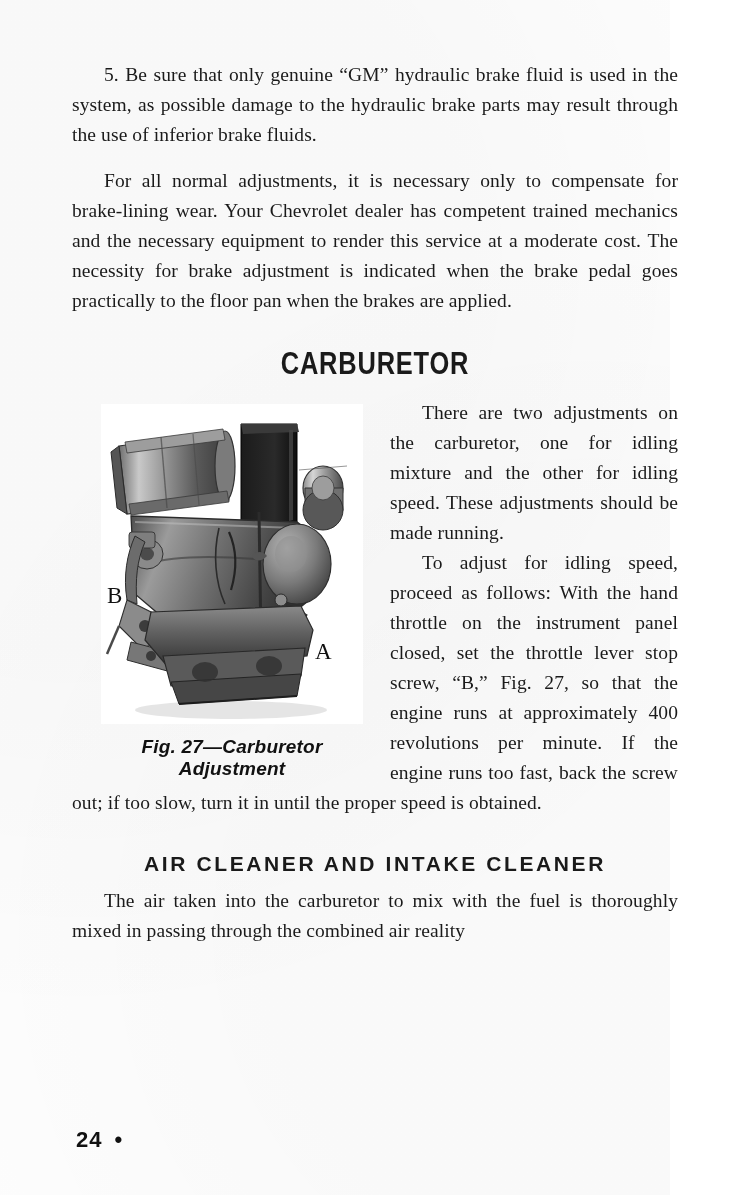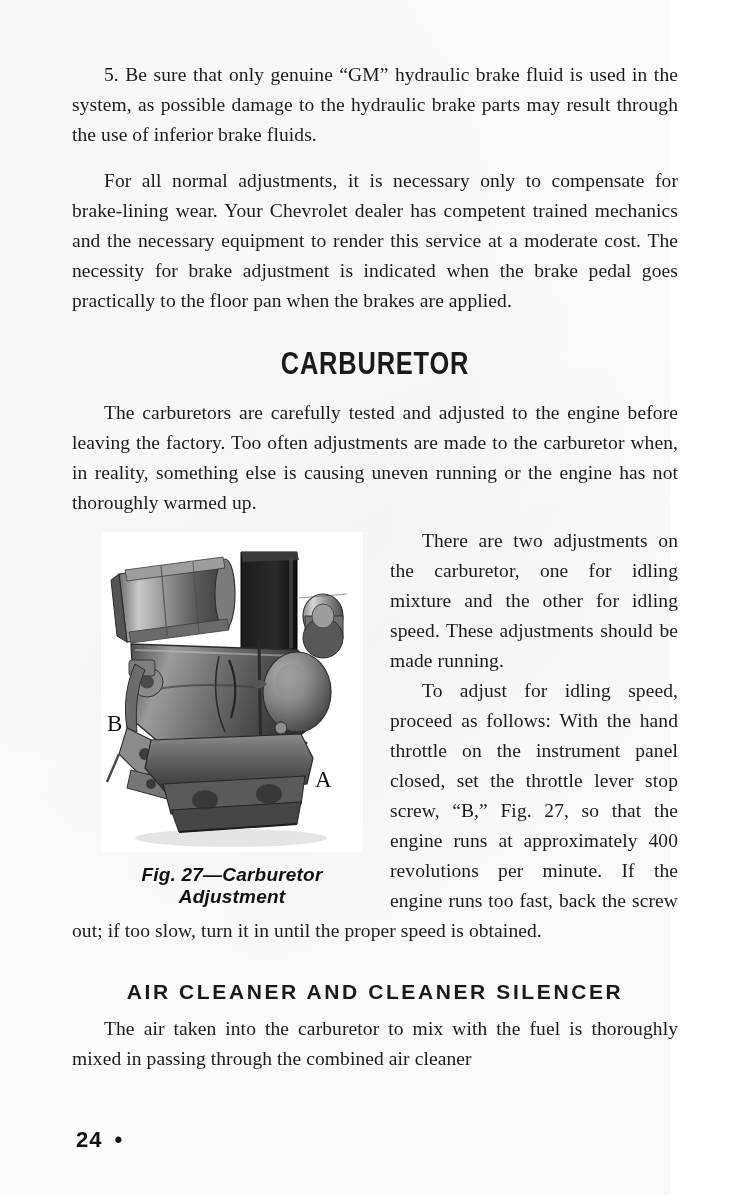--- a/index.html
+++ b/index.html
@@ -125,21 +125,20 @@
 <body>
 
 <div class="page">
   <div class="content">
 
     <p class="indent">5. Be sure that only genuine “GM” hydraulic brake fluid is used in the system, as possible damage to the hydraulic brake parts may result through the use of inferior brake fluids.</p>
     <p class="indent gap">For all normal adjustments, it is necessary only to compensate for brake-lining wear. Your Chevrolet dealer has competent trained mechanics and the necessary equipment to render this service at a moderate cost. The necessity for brake adjustment is indicated when the brake pedal goes practically to the floor pan when the brakes are applied.</p>
 
     <div class="section-title">CARBURETOR</div>
 
-    <p class="indent">The carburetors are carefully tested and adjusted to the engine before leaving the factory. Too often adjustments are made to the carburetor when, in reality, something else is causing uneven running or the engine has not thoroughly warmed up.</p>
 
     <div class="fig-block">
 
       <div class="figure">
         <div class="fig-img">
           <div class="photo">
             <svg viewBox="0 0 262 320" width="262" height="320">
               <defs>
                 <linearGradient id="metalV" x1="0" y1="0" x2="1" y2="0">
                   <stop offset="0%" stop-color="#6f6f6f"></stop>
@@ -256,21 +255,21 @@
 
         <div class="fig-caption">Fig. 27—Carburetor Adjustment</div>
       </div>
 
       <div class="wrap-col">
         <p class="indent">There are two adjustments on the carburetor, one for idling mixture and the other for idling speed. These adjustments should be made running.</p>
         <p class="indent">To adjust for idling speed, proceed as follows: With the hand throttle on the instrument panel closed, set the throttle lever stop screw, “B,” Fig. 27, so that the engine runs at approximately 400 revolutions per minute. If the engine runs too fast, back the screw out; if too slow, turn it in until the proper speed is obtained.</p>
       </div>
     </div>
 
-    <div class="subsection-title">AIR CLEANER AND CLEANER SILENCER</div>
-    <p class="indent">The air taken into the carburetor to mix with the fuel is thoroughly mixed in passing through the combined air cleaner</p>
+    <div class="subsection-title">AIR CLEANER AND INTAKE CLEANER</div>
+    <p class="indent">The air taken into the carburetor to mix with the fuel is thoroughly mixed in passing through the combined air reality</p>
 
   </div>
 
   <div class="footer">
     <span>24</span><span class="dot">•</span>
   </div>
 </div>
 
 </body></html>

